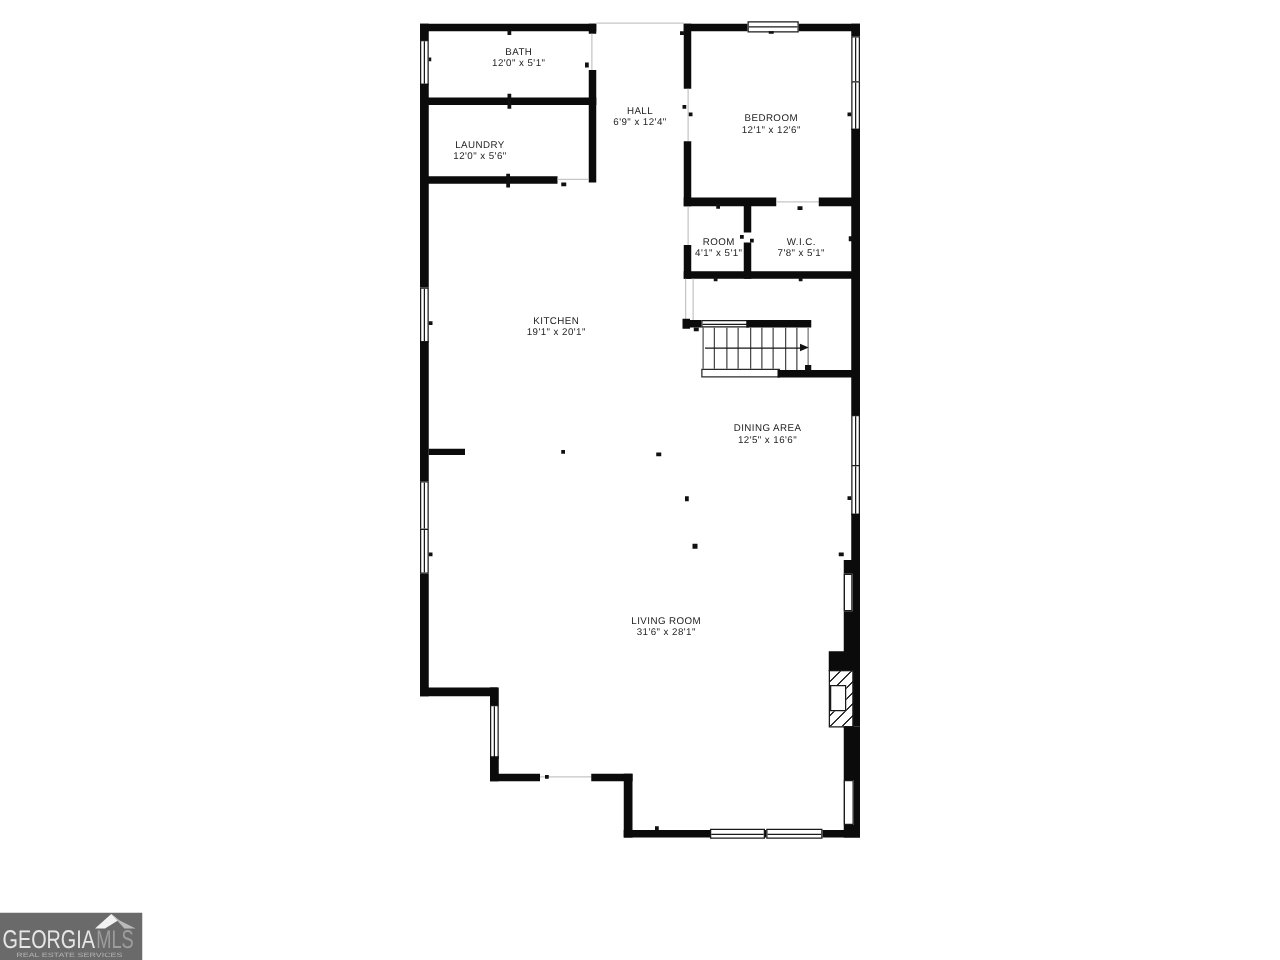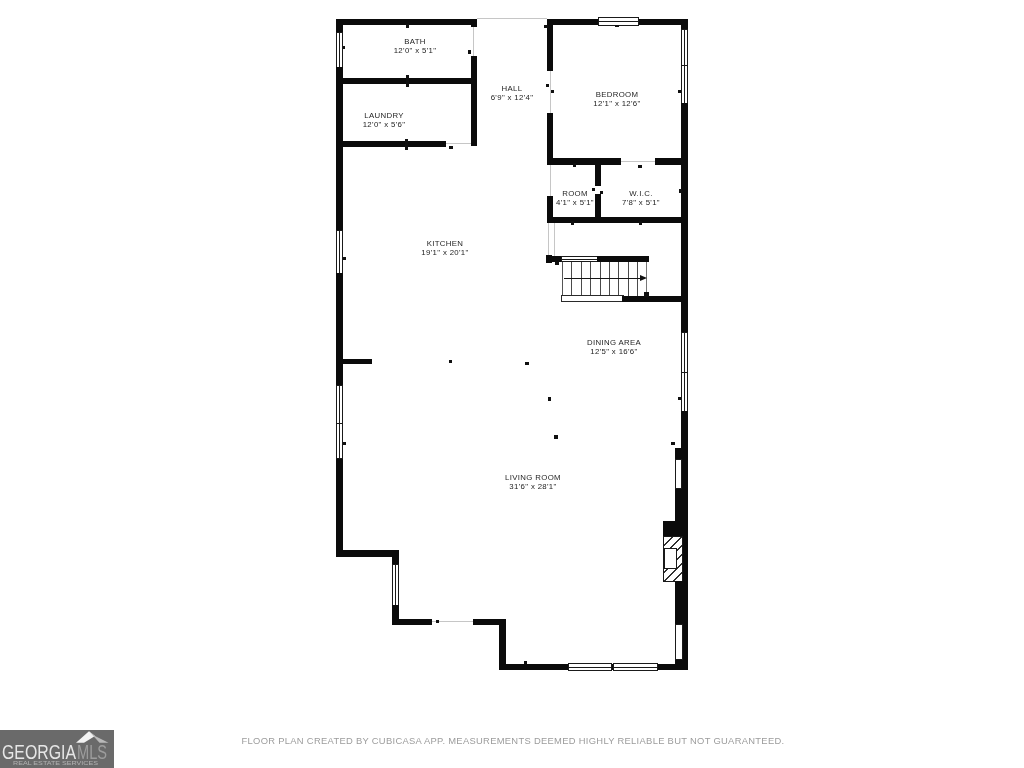--- a/index.html
+++ b/index.html
@@ -224,27 +224,26 @@
 <div class="lbl" style="left:384px;top:111px">LAUNDRY<br>12'0" x 5'6"</div>
 
 <div class="lbl" style="left:512px;top:84px">HALL<br>6'9" x 12'4"</div>
 
 <div class="lbl" style="left:617px;top:90px">BEDROOM<br>12'1" x 12'6"</div>
 
 <div class="lbl" style="left:575px;top:189px">ROOM<br>4'1" x 5'1"</div>
 
 <div class="lbl" style="left:641px;top:189px">W.I.C.<br>7'8" x 5'1"</div>
 
-<div class="lbl" style="left:445px;top:239px">KITCHEN<br>19'1" x 20'1"</div>
+<div class="lbl" style="left:445px;top:252px">KITCHEN<br>19'1" x 20'1"</div>
 
 <div class="lbl" style="left:614px;top:338px">DINING AREA<br>12'5" x 16'6"</div>
 
-<div class="lbl" style="left:533px;top:473px">LIVING ROOM<br>31'6" x 28'1"</div>
-
-<div style="position:absolute;left:513px;top:735px;transform:translateX(-50%);color:#9c9c9c;font-size:9.4px;letter-spacing:.3px;white-space:nowrap">FLOOR PLAN CREATED BY CUBICASA APP. MEASUREMENTS DEEMED HIGHLY RELIABLE BUT NOT GUARANTEED.</div>
+<div class="lbl" style="left:533px;top:492px">LIVING ROOM<br>31'6" x 28'1"</div>
+
 
 <svg style="position:absolute;left:0;top:730px" width="114" height="38" viewBox="0 0 114 38">
 <rect width="114" height="38" fill="#6a6a6a"></rect>
 <text x="2" y="28.5" font-family="Liberation Sans,sans-serif" font-size="20.5" fill="#e6e6e6" textLength="74" lengthAdjust="spacingAndGlyphs">GEORGIA</text>
 <text x="77" y="28.5" font-family="Liberation Sans,sans-serif" font-size="20.5" fill="#9d9d9d" textLength="30" lengthAdjust="spacingAndGlyphs">MLS</text>
 <polygon points="76,12.8 89,1.2 95,6 84,12.8" fill="#f2f2f2"></polygon>
 <polygon points="89,1.2 95,6 108.5,12.8 99.5,12.8" fill="#b9b9b9"></polygon>
 <text x="13" y="35.3" font-family="Liberation Sans,sans-serif" font-size="5" fill="#b3b3b3" textLength="85" lengthAdjust="spacingAndGlyphs">REAL ESTATE SERVICES</text>
 </svg>
 

